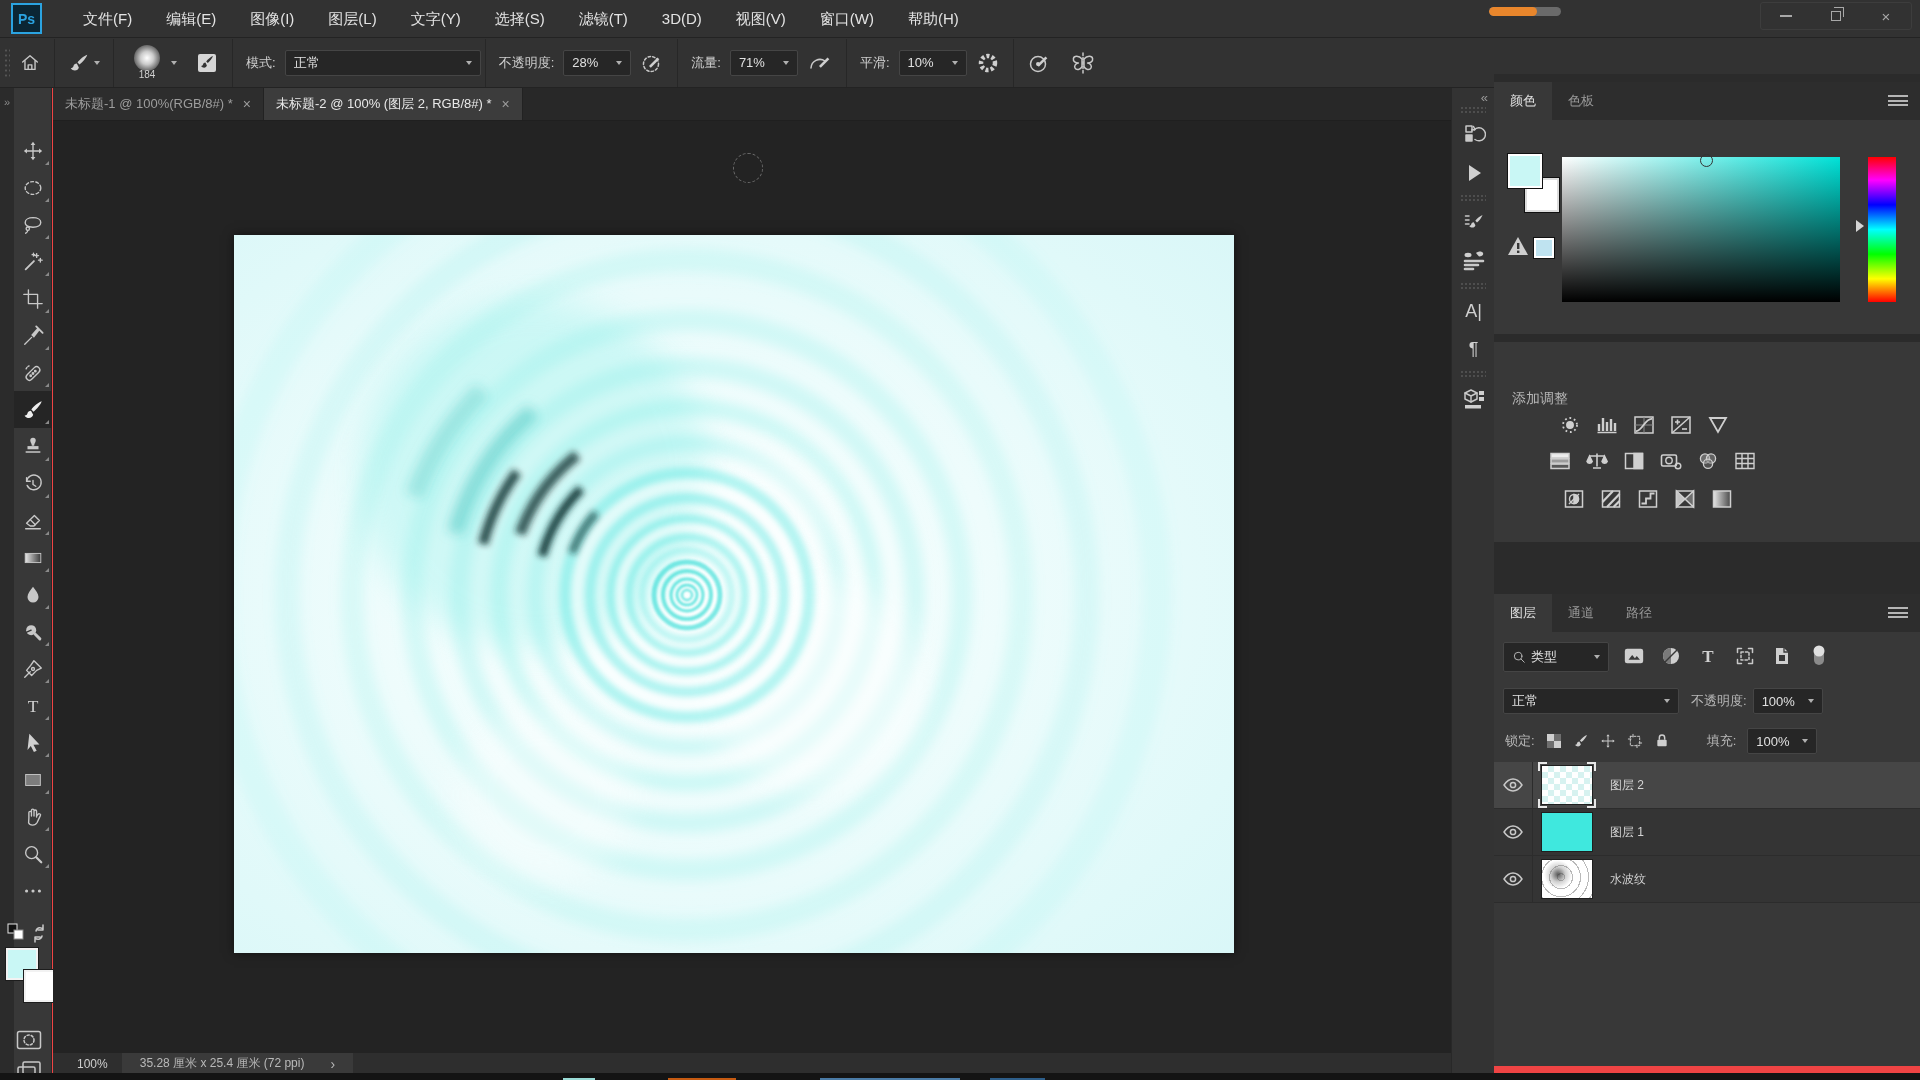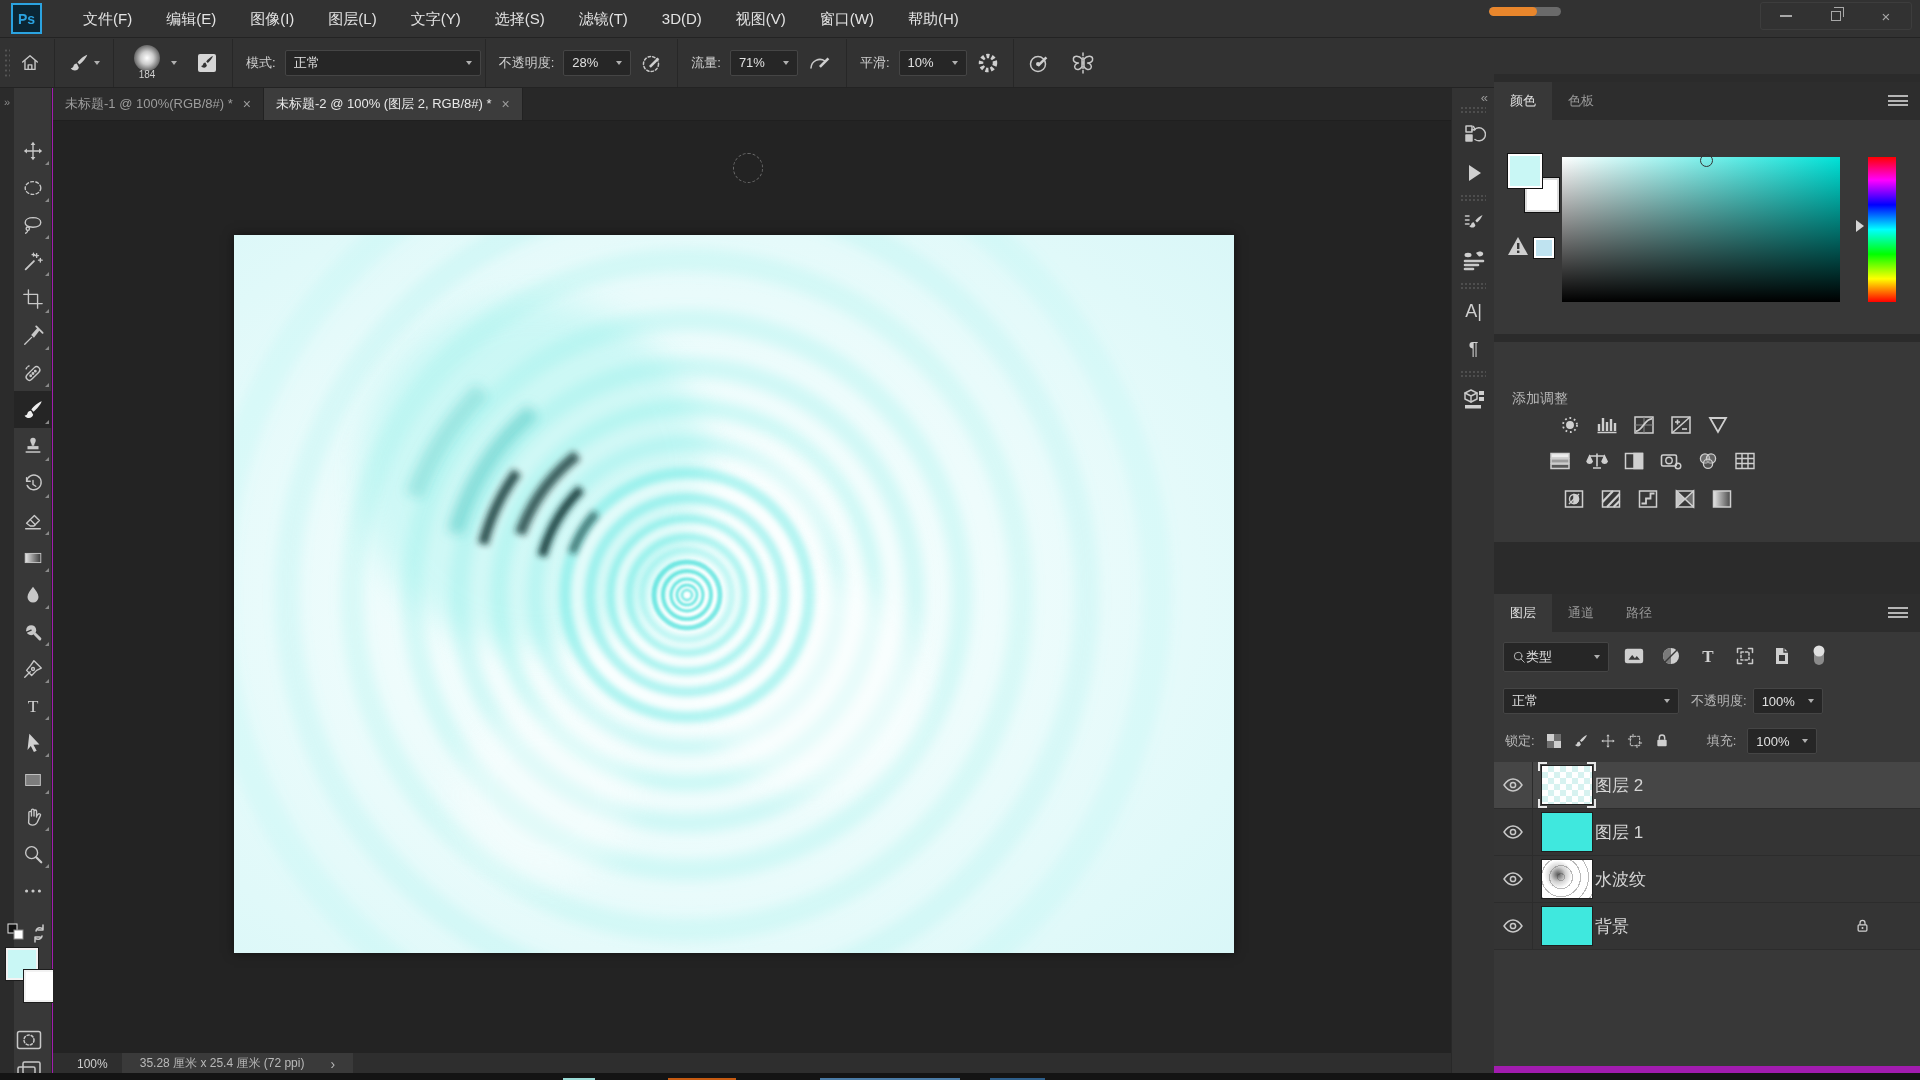--- a/index.html
+++ b/index.html
@@ -1,18 +1,18 @@
 <!DOCTYPE html>
 <html><head>
 <meta charset="utf-8">
 <style>
   * { box-sizing: border-box; margin:0; padding:0; }
   html,body { width:1920px; height:1080px; overflow:hidden; background:#1d1d1d;
               font-family:"Liberation Sans","DejaVu Sans",sans-serif; }
-  .app { position:absolute; inset:0; width:1920px; height:1080px; background:#a21caf; color:#c9c9c9; }
+  .app { position:absolute; inset:0; width:1920px; height:1080px; background:#ef4444; color:#c9c9c9; }
   .abs { position:absolute; }
   svg { display:block; }
   .ic { stroke:#c8c8c8; fill:none; stroke-width:1.5; stroke-linecap:round; stroke-linejoin:round; }
   .caret { width:0;height:0;border-left:3.5px solid transparent;border-right:3.5px solid transparent;border-top:4px solid #b0b0b0; }
 
   
   .menubar { left:0; top:0; width:1920px; height:38px; background:#323232; border-bottom:1px solid #232323;
              display:flex; align-items:center; }
   .pslogo { width:31px; height:31px; margin-left:11px; background:#0b2634; border:2px solid #2ba3e0;
             color:#2ba3e0; font-weight:bold; font-size:14px; display:flex; align-items:center; justify-content:center; }
@@ -121,21 +121,21 @@
   .th-cyan { background:#3fe8de; }
   .th-checker { background:conic-gradient(#d7f2f0 25%,#ffffff 0 50%,#d7f2f0 0 75%,#ffffff 0) 0 0/12px 12px; }
   .th-ripple { background:
       radial-gradient(circle at 32% 38%, rgba(60,60,60,.85), rgba(120,120,120,.35) 18%, transparent 34%),
       repeating-radial-gradient(circle at 38% 45%, #ffffff 0 3px, #b9b9b9 3px 4px, #ffffff 4px 8px); }
   .corner { position:absolute; width:9px; height:9px; }
   .c-tl { left:-4px; top:-4px; border-left:2px solid #e8e8e8; border-top:2px solid #e8e8e8; }
   .c-tr { right:-4px; top:-4px; border-right:2px solid #e8e8e8; border-top:2px solid #e8e8e8; }
   .c-bl { left:-4px; bottom:-4px; border-left:2px solid #e8e8e8; border-bottom:2px solid #e8e8e8; }
   .c-br { right:-4px; bottom:-4px; border-right:2px solid #e8e8e8; border-bottom:2px solid #e8e8e8; }
-  .lname { font-size:17px; color:#d5d5d5; margin-left:2px; }
+  .lname { font-size:12px; color:#d5d5d5; margin-left:17px; }
 
   
   .taskbar { left:0; top:1073px; width:1920px; height:7px; background:#141414; }
   .tsliver { position:absolute; bottom:0; height:2.5px; }
 </style>
 </head>
 <body>
 
 <div class="app">
 
@@ -753,21 +753,21 @@
         <div class="ptab">
             <span>通道</span>
           </div>
         <div class="ptab">
             <span>路径</span>
           </div>
         <div class="burger"></div>
       </div>
 
       <div class="ddl lfilter">
-        <span style="display:flex;align-items:center;">
+        <span style="display:flex;align-items:center;gap:5px;">
           <svg width="14" height="14" viewBox="0 0 24 24" class="ic">
               <circle cx="10.5" cy="10.5" r="6.5"></circle>
               <path d="M15.5 15.5L21 21"></path>
             </svg>
           <span>类型</span>
         </span>
         <div class="caret"></div>
       </div>
       <div class="lrowi" style="left:128px;">
         <div class="licon24">
@@ -880,35 +880,20 @@
         <div class="lrow">
           <div class="eyecell">
             <svg width="20" height="14" viewBox="0 0 20 14" class="ic">
                 <path d="M1 7c3-4.4 6-5.9 9-5.9S16 2.6 19 7c-3 4.4-6 5.9-9 5.9S4 11.4 1 7z"></path>
                 <circle cx="10" cy="7" r="2.6"></circle>
               </svg>
           </div>
           <div class="thumb th-ripple"></div>
           <span class="lname">水波纹</span>
         </div>
-        <div class="lrow">
-          <div class="eyecell">
-            <svg width="20" height="14" viewBox="0 0 20 14" class="ic">
-                <path d="M1 7c3-4.4 6-5.9 9-5.9S16 2.6 19 7c-3 4.4-6 5.9-9 5.9S4 11.4 1 7z"></path>
-                <circle cx="10" cy="7" r="2.6"></circle>
-              </svg>
-          </div>
-          <div class="thumb th-cyan"></div>
-          <span class="lname">背景</span>
-          <svg class="abs" style="right:50px;" width="15" height="16" viewBox="0 0 24 24">
-              <rect x="5" y="10" width="14" height="10" rx="1.5" fill="none" stroke="#cfcfcf" stroke-width="2"></rect>
-              <path d="M8 10V7a4 4 0 018 0v3" fill="none" stroke="#cfcfcf" stroke-width="2"></path>
-              <circle cx="12" cy="15" r="1.6" fill="#cfcfcf"></circle>
-            </svg>
-        </div>
       </div>
 
     </div>
   </div>
 
   <div class="taskbar abs">
     <div class="tsliver" style="left:563px; width:32px; background:#9adbd6;"></div>
     <div class="tsliver" style="left:668px; width:68px; background:#c55a11;"></div>
     <div class="tsliver" style="left:820px; width:140px; background:#4a7ba6;"></div>
     <div class="tsliver" style="left:990px; width:55px; background:#2d5e8a;"></div>

